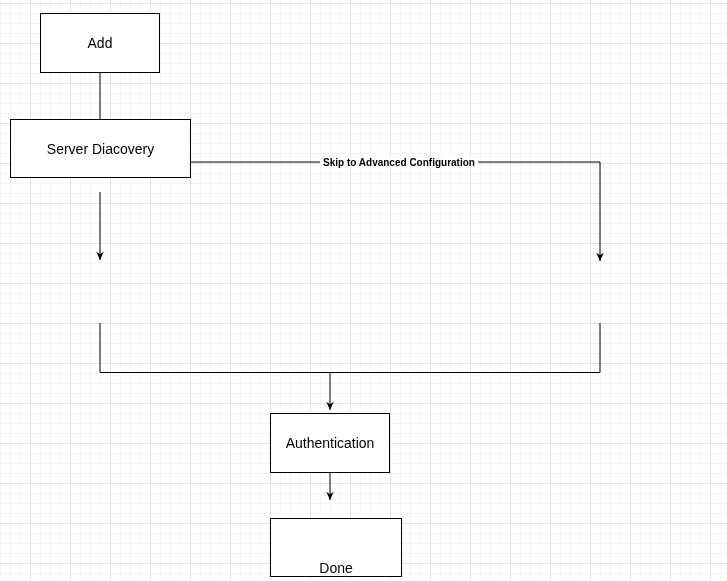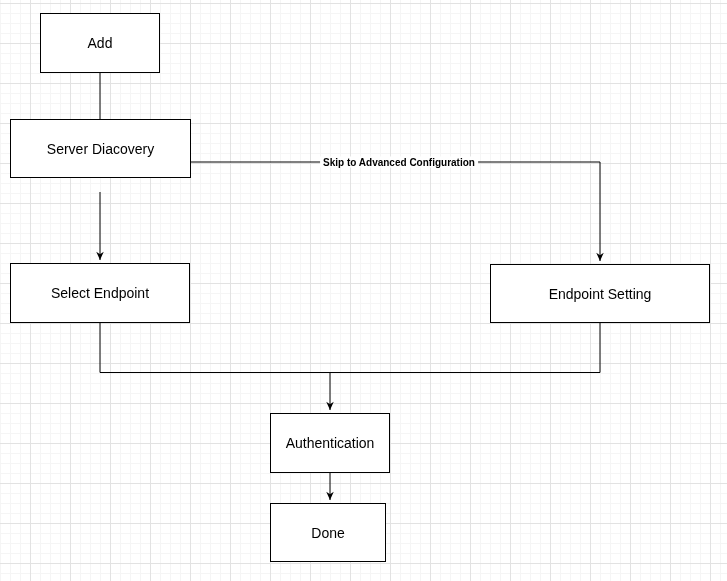--- a/index.html
+++ b/index.html
@@ -44,21 +44,21 @@
     display:flex;align-items:center;justify-content:center;
     text-align:center;
     white-space:nowrap;
   }
   .node.rounded{border-radius:0;}
   .node-add{left:40px;top:13px;width:120px;height:60px;}
   .node-server-discovery{left:10px;top:119px;width:181px;height:59px;}
   .node-select-endpoint{left:10px;top:263px;width:180px;height:60px;}
   .node-endpoint-setting{left:490px;top:264px;width:220px;height:59px;}
   .node-authentication{left:270px;top:413px;width:120px;height:60px;}
-  .node-done{left:270px;top:503px;width:116px;height:59px;}
+  .node-done{left:270px;top:518px;width:132px;height:59px;align-items:flex-end;}
   .edge-label{
     position:absolute;
     left:399px;top:162px;
     transform:translate(-50%,-50%);
     background:var(--canvas-bg);
     color:var(--text);
     font-size:10px;font-weight:bold;
     padding:0 3px;
     white-space:nowrap;
   }
@@ -84,27 +84,21 @@
   </svg>
 
   <div class="node rounded node-add">
     <span>Add</span>
   </div>
 
   <div class="node node-server-discovery">
     <span>Server Diacovery</span>
   </div>
 
-  <div class="node node-select-endpoint">
-    <span>Select Endpoint</span>
-  </div>
 
-  <div class="node node-endpoint-setting">
-    <span>Endpoint Setting</span>
-  </div>
 
   <div class="node node-authentication">
     <span>Authentication</span>
   </div>
 
   <div class="node rounded node-done">
     <span>Done</span>
   </div>
 
   <div class="edge-label">Skip to Advanced Configuration</div>

